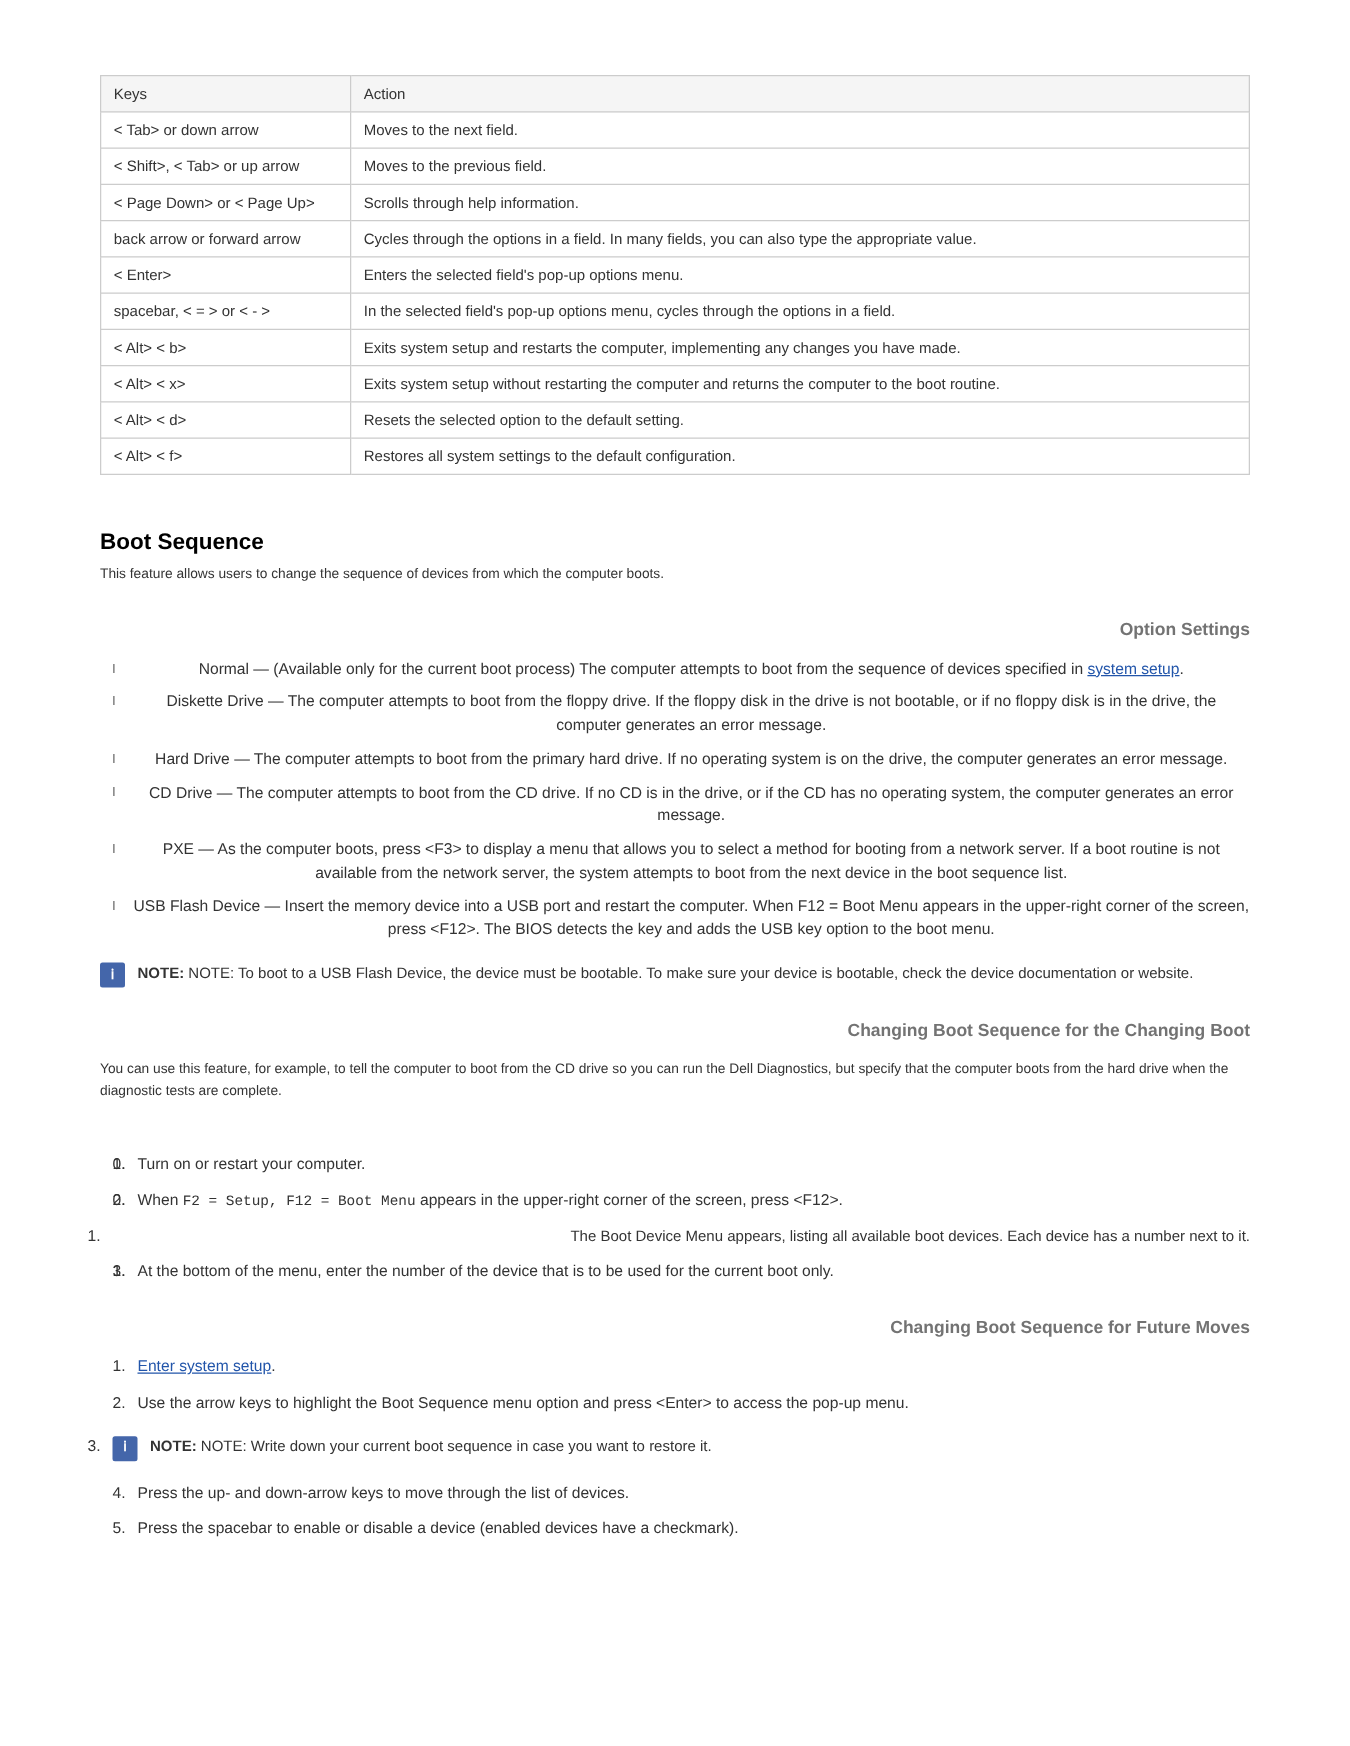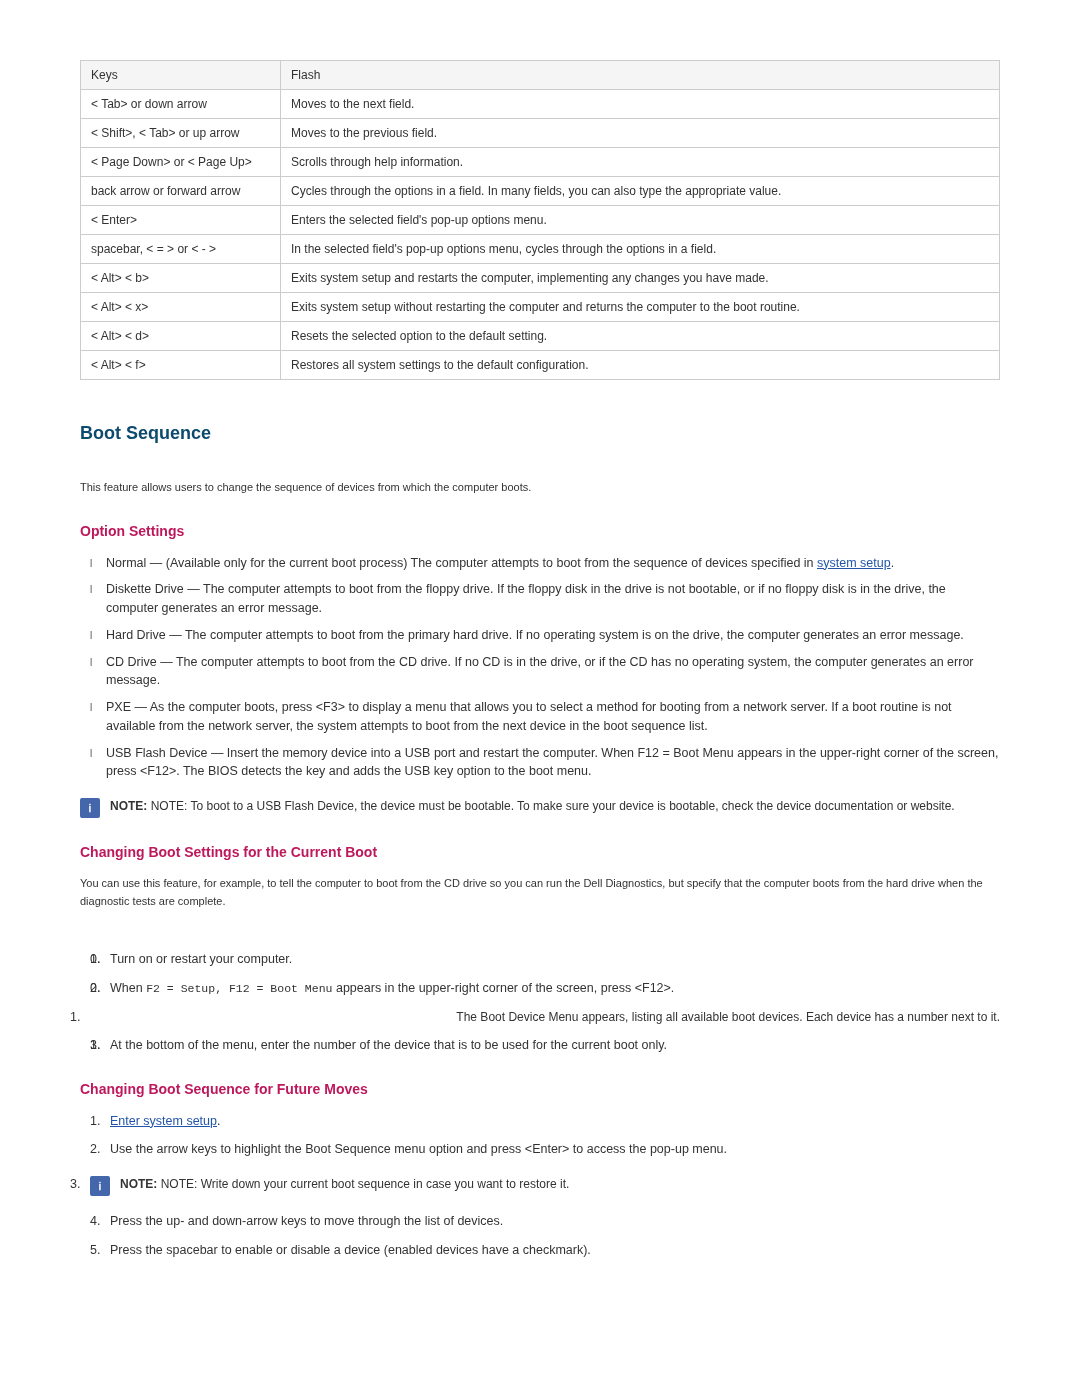--- a/index.html
+++ b/index.html
@@ -41,45 +41,47 @@
       font-weight: normal;
       text-align: left;
     }
 
     table td:first-child {
       width: 200px;
       white-space: nowrap;
     }
 
     .section-heading {
-      color: #0c4a6e;
+      color: #000000;
       font-size: 18px;
       font-weight: bold;
-      margin-bottom: 32px;
+      margin-bottom: 4px;
       margin-top: 10px;
     }
 
     .sub-heading {
-      color: #be185d;
+      color: #737373;
       font-size: 14px;
       font-weight: bold;
       margin-bottom: 12px;
       margin-top: 24px;
+      text-align: right;
     }
 
     .intro-text {
       margin-bottom: 20px;
       font-size: 11px;
       line-height: 1.6;
     }
 
     .bullet-list {
       list-style: none;
       margin-bottom: 16px;
       padding-left: 10px;
+      text-align: center;
     }
 
     .bullet-list li {
       margin-bottom: 8px;
       padding-left: 16px;
       position: relative;
       font-size: 12.5px;
       line-height: 1.5;
     }
 
@@ -162,21 +164,21 @@
     }
   </style>
 </head>
 <body>
 
 <div class="table-container">
   <table>
     <thead>
       <tr>
         <th>Keys</th>
-        <th>Flash</th>
+        <th>Action</th>
       </tr>
     </thead>
     <tbody id="table-body">
     <tr>
           <td>&lt; Tab&gt;  or down arrow</td>
           <td>Moves to the next field.</td>
         </tr>
         <tr>
           <td>&lt; Shift&gt;, &lt; Tab&gt;  or up arrow</td>
           <td>Moves to the previous field.</td>
@@ -232,21 +234,21 @@
         <li>USB Flash Device — Insert the memory device into a USB port and restart the computer. When F12 = Boot Menu appears in the upper-right corner of the screen, press &lt;F12&gt;. The BIOS detects the key and adds the USB key option to the boot menu.</li>
       </ul>
     <div class="note-box">
       <div class="note-icon">ℹ</div>
       <span class="note-text"><strong>NOTE:</strong> NOTE: To boot to a USB Flash Device, the device must be bootable. To make sure your device is bootable, check the device documentation or website.</span>
     </div>
   </div>
 </div>
 
 <div>
-  <h3 class="sub-heading">Changing Boot Settings for the Current Boot</h3>
+  <h3 class="sub-heading">Changing Boot Sequence for the Changing Boot</h3>
   <p class="intro-text">You can use this feature, for example, to tell the computer to boot from the CD drive so you can run the Dell Diagnostics, but specify that the computer boots from the hard drive when the diagnostic tests are complete.</p>
   <div class="section-divider"></div>
   <ol class="ordered-list" id="current-boot-steps" style="counter-reset: none;">
   <li style="counter-increment: none; position: relative; padding-left: 20px;"><span class="step-num" style="position: absolute; left: 0px;">1.</span>Turn on or restart your computer.</li>
       <li style="counter-increment: none; position: relative; padding-left: 20px;"><span class="step-num" style="position: absolute; left: 0px;">2.</span>When <span class="code-text">F2 = Setup, F12 = Boot Menu</span> appears in the upper-right corner of the screen, press &lt;F12&gt;.</li>
       <li style="list-style: none; margin-left: -20px; margin-bottom: 10px; padding-left: 20px; text-align: right;">
         <span style="margin-left:20px; display:block; font-size:12px;">The Boot Device Menu appears, listing all available boot devices. Each device has a number next to it.</span>
       </li>
       <li style="counter-increment: none; position: relative; padding-left: 20px;"><span class="step-num" style="position: absolute; left: 0px;">3.</span>At the bottom of the menu, enter the number of the device that is to be used for the current boot only.</li>
     </ol>

